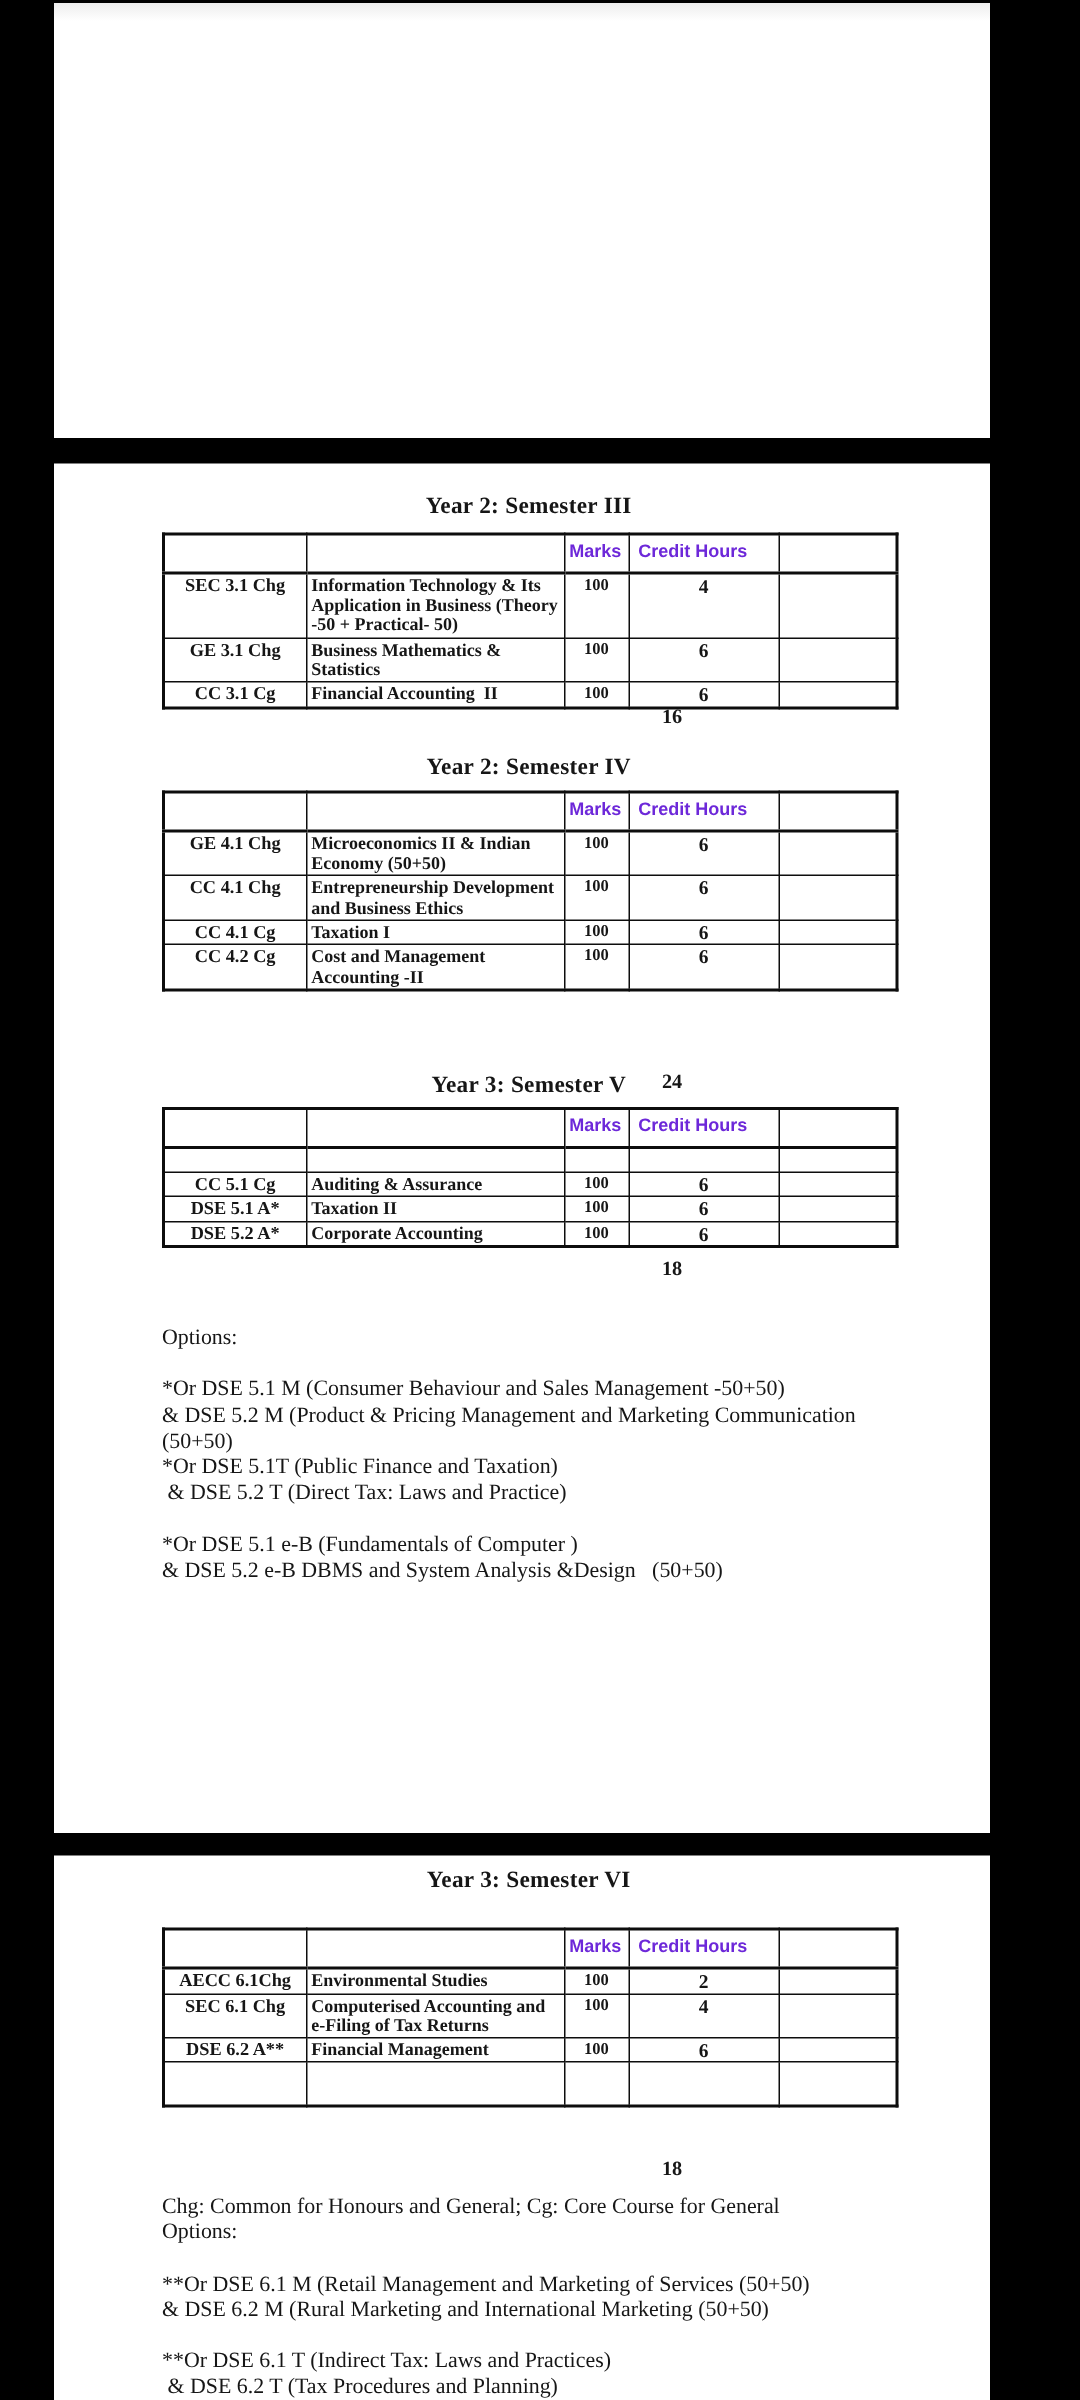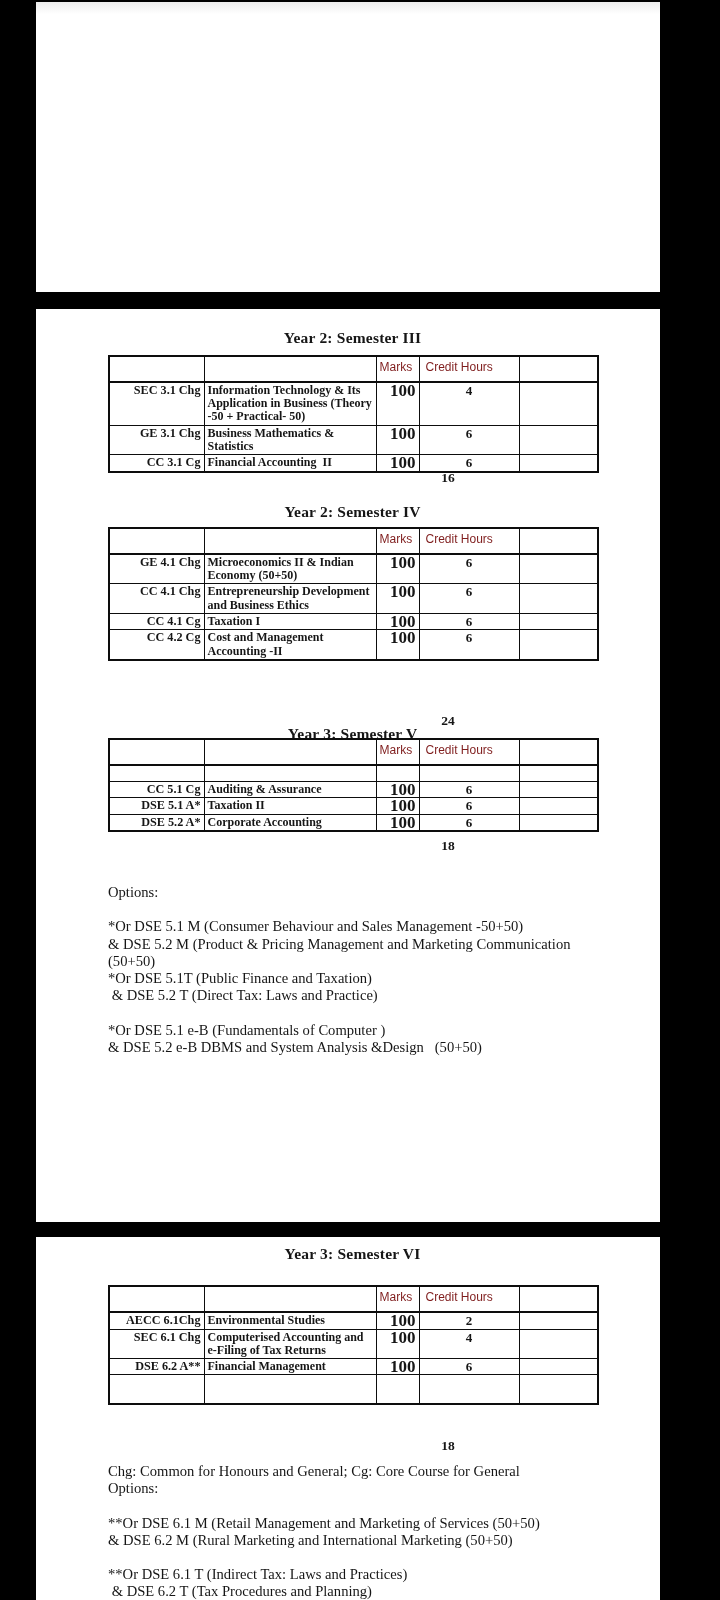--- a/index.html
+++ b/index.html
@@ -41,50 +41,50 @@
   .ctable col.col-marks{width:43px;}
   .ctable col.col-credits{width:100px;}
   .ctable col.col-note{width:79px;}
   .ctable th,.ctable td{
     border:1.5px solid var(--line);
     vertical-align:top;padding:1px 3px;
   }
   .ctable thead th{
     height:26px;
     font-family:"Liberation Sans", sans-serif;
-    font-weight:normal;font-size:12px;line-height:14px;
+    font-weight:bold;font-size:12px;line-height:14px;
     text-align:left;padding-top:3px;padding-left:6px;
     border-bottom:2px solid var(--line);
-    color:#7f1d1d;
+    color:#6d28d9;
   }
   .ctable thead th.h2{padding-left:3px;}
-  .c-code{text-align:right;font-weight:bold;font-size:12.2px;line-height:13.2px;white-space:pre-wrap;}
+  .c-code{text-align:center;font-weight:bold;font-size:12.2px;line-height:13.2px;white-space:pre-wrap;}
   .c-course{text-align:left;font-weight:bold;font-size:12px;line-height:13.2px;white-space:pre-wrap;}
   .c-course.center{text-align:center;}
-  .c-marks{text-align:right;font-weight:bold;font-size:17px;line-height:13.5px;}
+  .c-marks{text-align:center;font-weight:bold;font-size:11px;line-height:13.5px;}
   .c-credits{text-align:center;font-weight:bold;font-size:13px;line-height:13.5px;padding-right:22px;}
   .c-note{font-size:12px;}
   tr.row-empty td{height:16px;}
   tbody tr.row-empty:last-child td{height:29px;}
 
   .t-total{
     position:absolute;left:367px;width:90px;
     text-align:center;font-weight:bold;font-size:13.5px;
   }
   .textblock{
     position:absolute;left:72px;width:515px;
     font-size:14.6px;line-height:17.2px;color:var(--ink);
   }
   .textblock .t-line{white-space:pre-wrap;min-height:17.2px;}
   .textblock b{font-weight:normal;}
 
   
   #p2-title1{top:20px;} #p2-table1{top:46px;} #p2-total1{top:161px;}
   #p2-title2{top:194px;} #p2-table2{top:218px;} #p2-total2{top:368px;margin-top:36px;}
-  #p2-title3{top:406px;margin-top:10px;} #p2-table3{top:429px;} #p2-total3{top:529px;}
+  #p2-title3{top:406px;} #p2-table3{top:429px;} #p2-total3{top:529px;}
   #p2-options{top:575px;}
   
   #p3-title{top:8px;} #p3-table{top:48px;} #p3-total{top:201px;}
   #p3-notes{top:226px;}
 </style>
 </head>
 <body>
 
 <div class="viewport">
 

